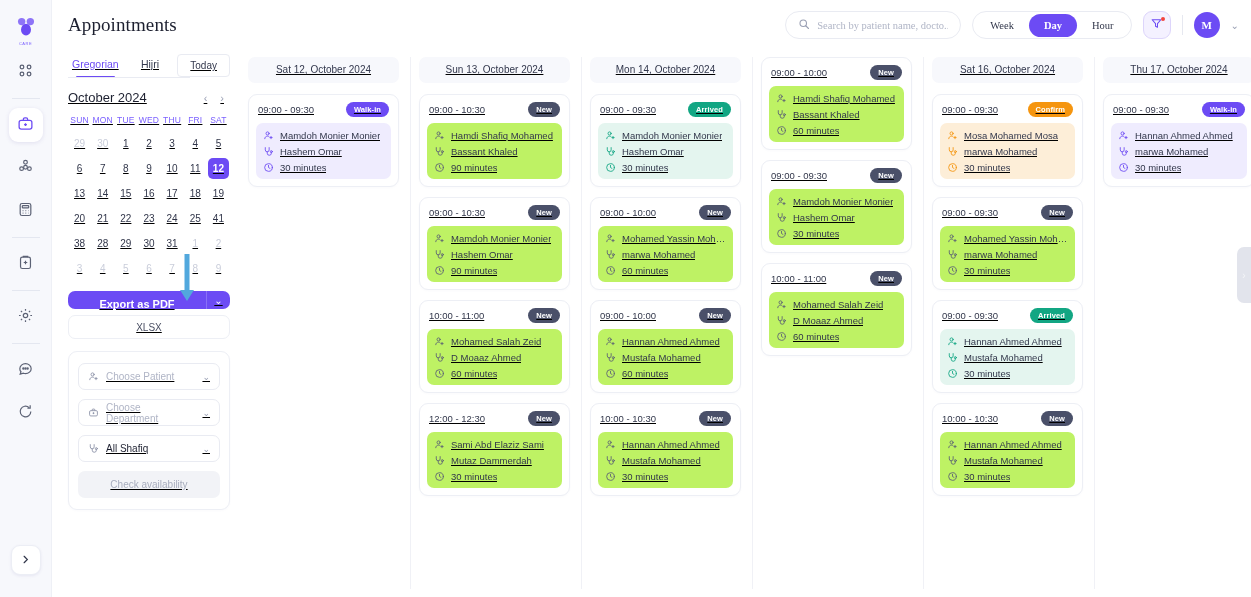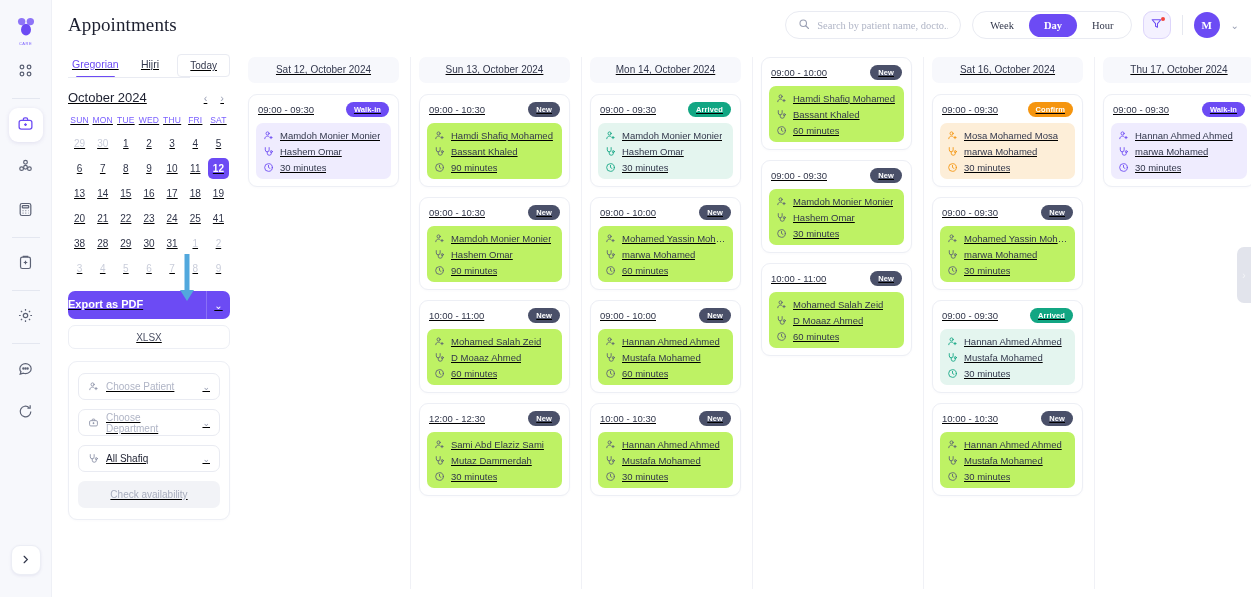--- a/index.html
+++ b/index.html
@@ -126,21 +126,21 @@
     height: 21px; line-height: 21px; border-radius: 5px; margin: 1px 1px;
   }
   .cal-day.mut { color: #c9cdda; }
   .cal-day.sel { background: #6c4bf4; color: #fff; font-weight: 600; }
 
   
   .export-wrap { margin-top: 11px; position: relative; }
   .export-row { display: flex; }
   .export-btn {
     flex: 1; background: #6c4bf4; color: #fff; font-size: 11px; font-weight: 600;
-    height: 28px; line-height: 27px; 
+    height: 18px; line-height: 27px; text-align: center;
     border-radius: 7px 0 0 7px;
   }
   .export-split {
     width: 24px; background: #6c4bf4; color: #fff; border-radius: 0 7px 7px 0;
     display: flex; align-items: center; justify-content: center; font-size: 10px;
     border-left: 1px solid #8a70f7;
   }
   .export-menu {
     margin-top: 6px; background: #fff; border: 1px solid #edeff5; border-radius: 7px;
     height: 24px; line-height: 24px; text-align: center; font-size: 10px; color: #4a4f63;

